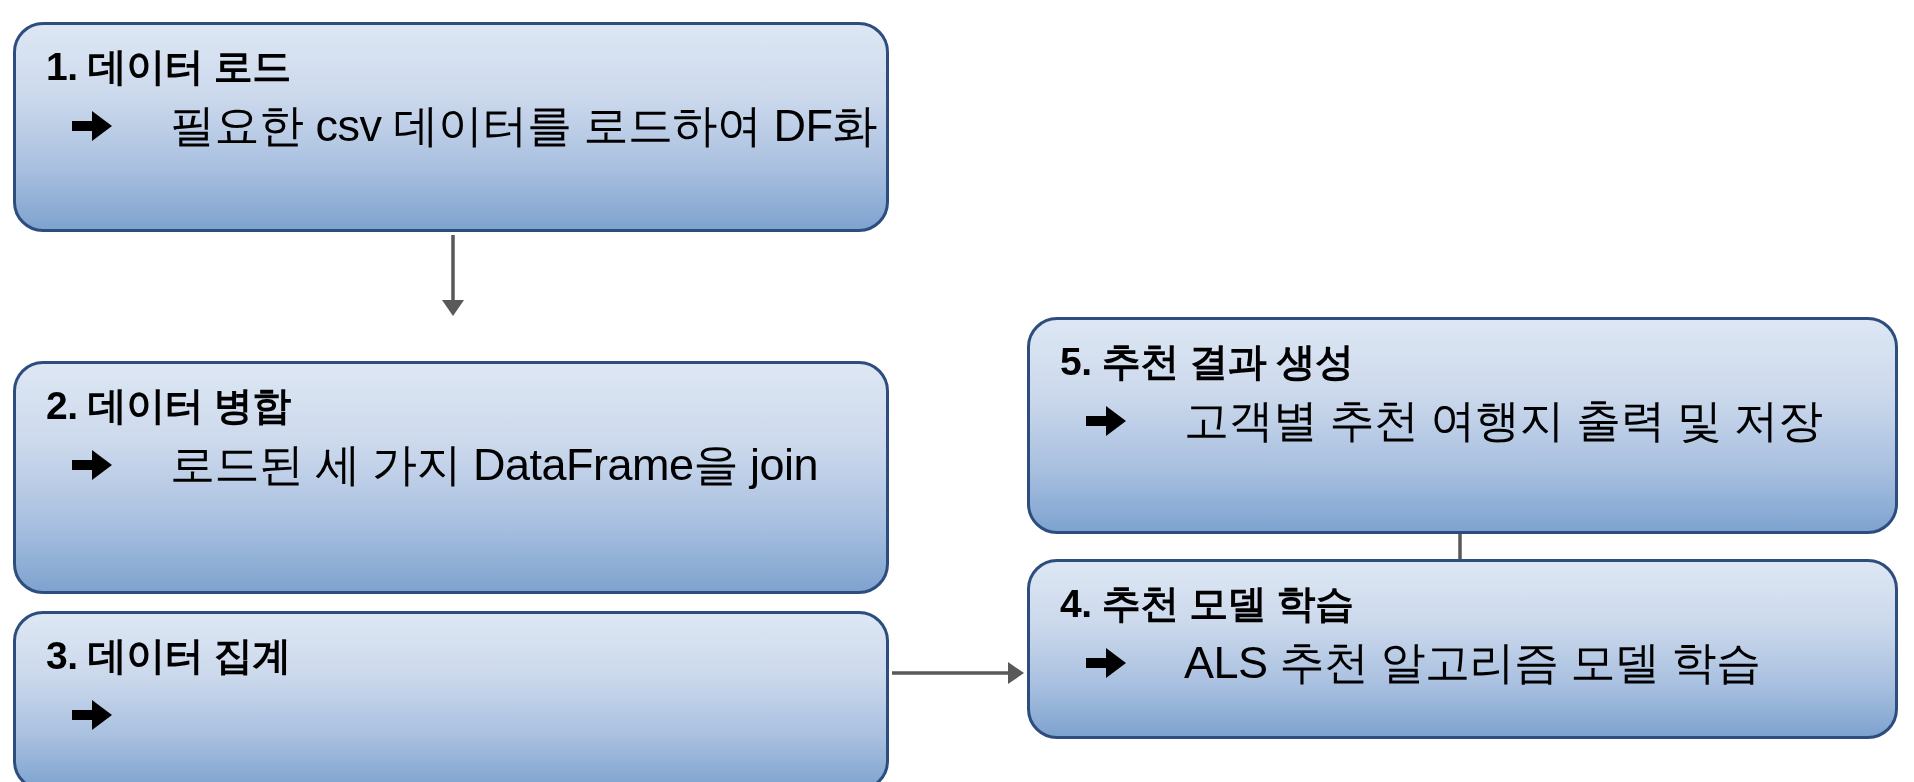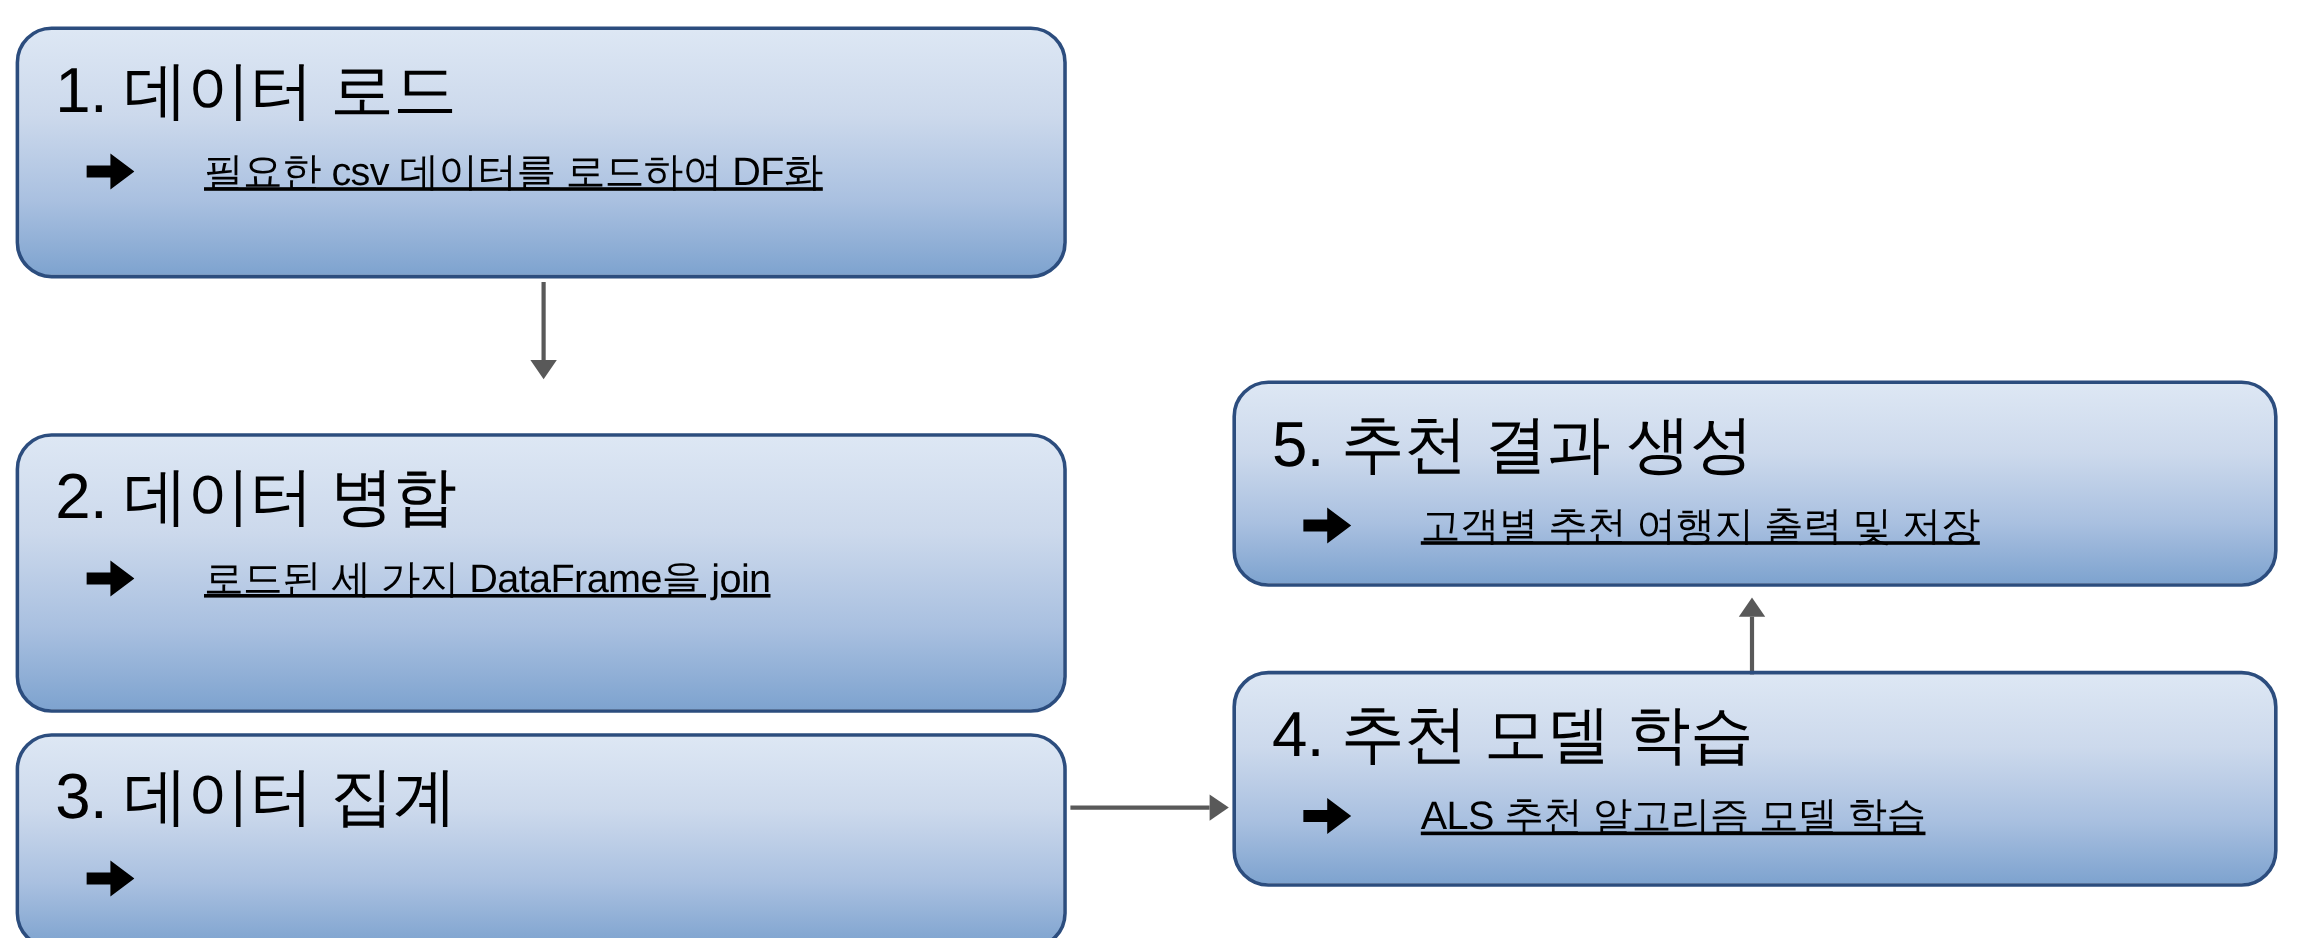--- a/index.html
+++ b/index.html
@@ -24,22 +24,22 @@
       #dde7f4 0%,
       #ccd9ec 35%,
       #a9c0e0 70%,
       #7ea3cf 100%);
     color: #000000;
   }
   .box-inner {
     padding: 18px 24px 0 30px;
   }
   .box-title {
-    font-size: 53px;
-    font-weight: normal;
+    font-size: 39px;
+    font-weight: bold;
     line-height: 1.25;
     letter-spacing: -0.5px;
     white-space: nowrap;
   }
   .bullets {
     margin-top: 8px;
   }
   .bullet-row {
     display: flex;
     align-items: center;
@@ -47,37 +47,36 @@
     height: 52px;
     white-space: nowrap;
   }
   .bullet-icon {
     width: 40px;
     height: 34px;
     flex: 0 0 auto;
   }
   .bullet-text {
     margin-left: 58px;
-    font-size: 33px;
+    font-size: 45px;
     letter-spacing: -0.5px;
-    text-decoration: underline;
   }
   .connector-layer {
     position: absolute;
     left: 0;
     top: 0;
     width: 1914px;
     height: 782px;
     pointer-events: none;
   }
   
   #box-1 { left: 13px;  top: 22px;  width: 876px; height: 210px; }
   #box-2 { left: 13px;  top: 317px; width: 876px; height: 233px; margin-top: 44px; }
   #box-3 { left: 13px;  top: 583px; width: 876px; height: 180px; margin-top: 28px; }
-  #box-5 { left: 1027px; top: 317px; width: 871px; height: 172px; }
+  #box-5 { left: 1027px; top: 317px; width: 871px; height: 217px; }
   #box-4 { left: 1027px; top: 559px; width: 871px; height: 180px; }
 </style>
 </head>
 <body>
 
 <div class="canvas">
 
   <svg class="connector-layer" viewBox="0 0 1914 782" xmlns="http://www.w3.org/2000/svg">
 
     <g>

